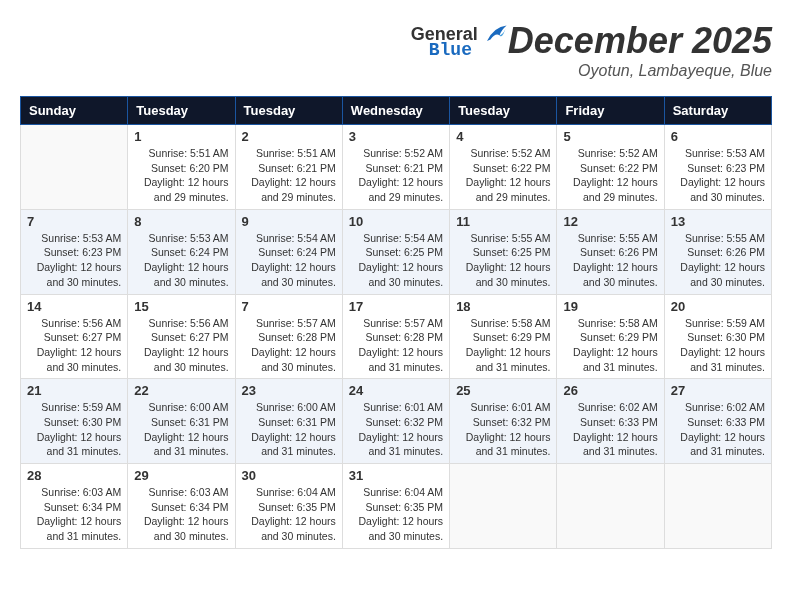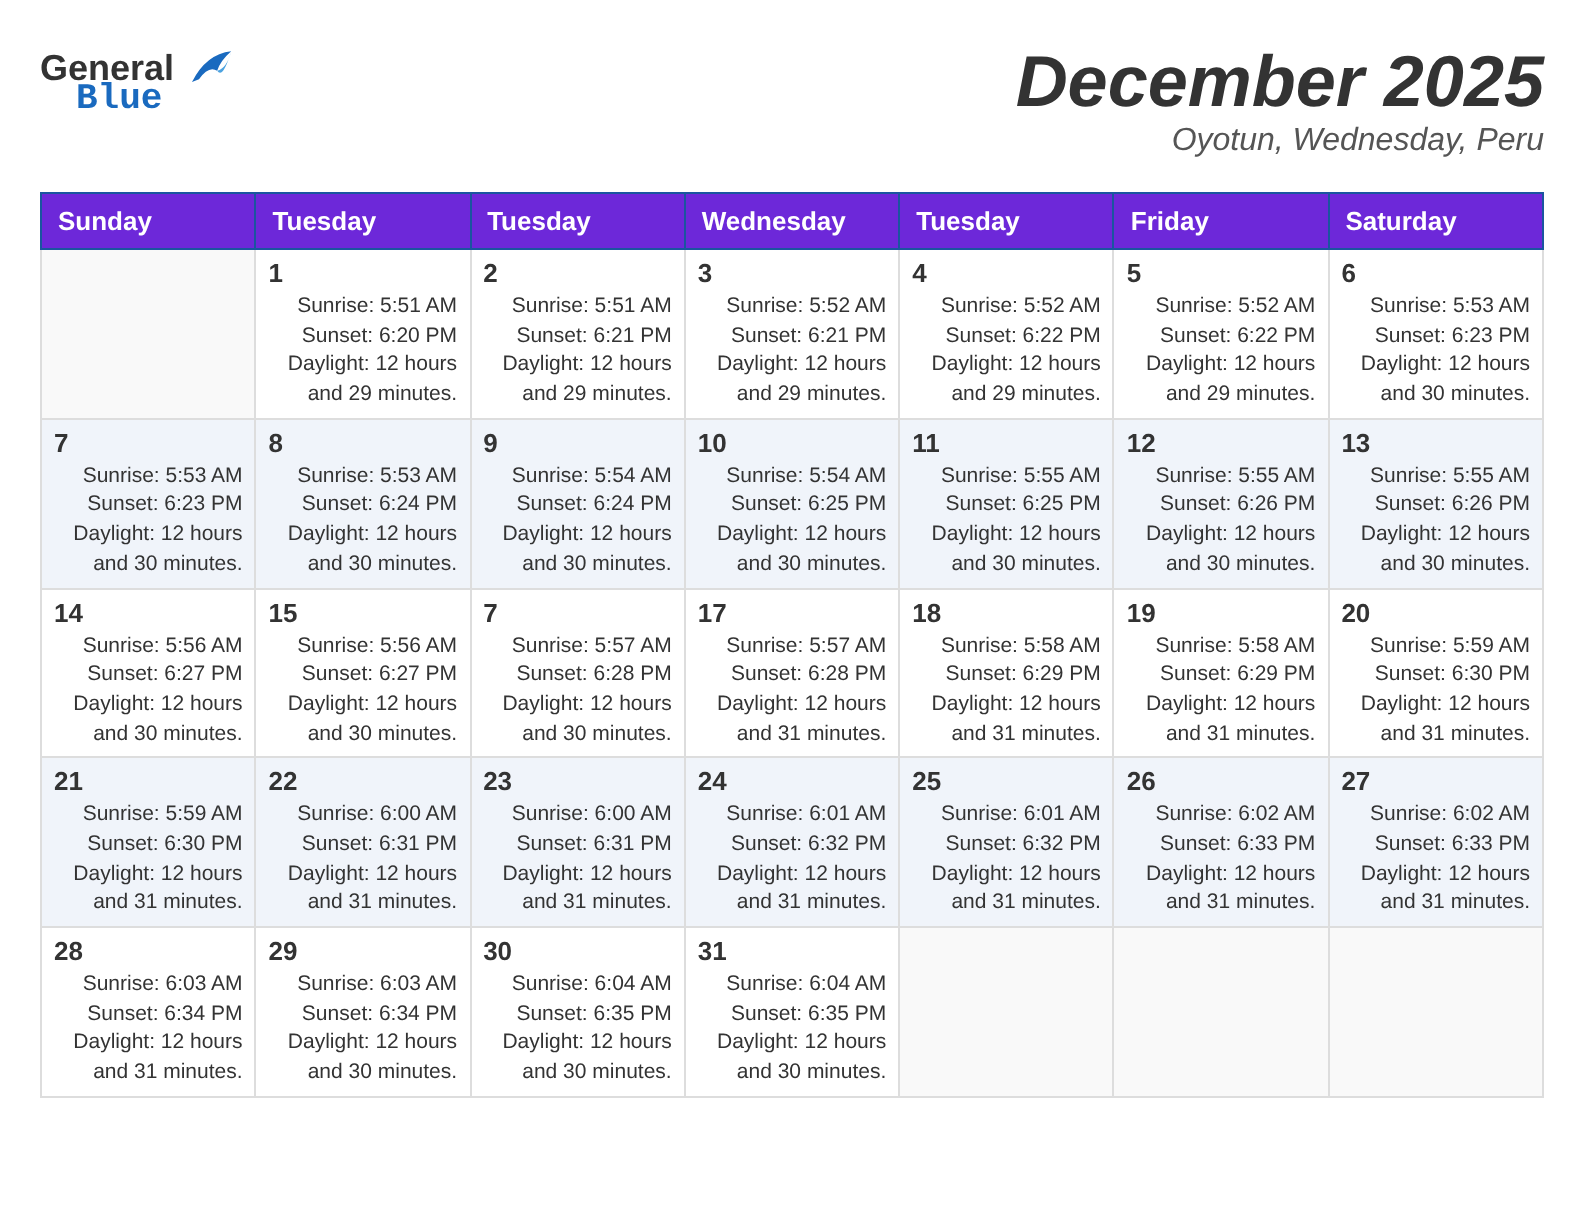--- a/index.html
+++ b/index.html
@@ -5,21 +5,21 @@
     * { box-sizing: border-box; margin: 0; padding: 0; }
     body {
       font-family: Arial, sans-serif;
       background: #fff;
       width: 792px;
       min-height: 612px;
       padding: 20px;
     }
     .header-section {
       display: flex;
-      justify-content: space-between;
+      justify-content: flex-end;
       align-items: flex-start;
       margin-bottom: 16px;
     }
     .logo {
       display: flex;
       align-items: center;
     }
     .logo-text-general {
       font-size: 18px;
       font-weight: bold;
@@ -47,21 +47,21 @@
     .location-title {
       font-size: 16px;
       color: #555;
     }
     .calendar-table {
       width: 100%;
       border-collapse: collapse;
       border: 1px solid #ccc;
     }
     .calendar-table th {
-      background-color: #6d28d9;
+      background-color: #0f172a;
       color: #fff;
       text-align: left;
       padding: 6px 8px;
       font-size: 13px;
       border: 1px solid #1a55a0;
     }
     .calendar-table td {
       vertical-align: top;
       padding: 4px 6px;
       border: 1px solid #ddd;
@@ -101,21 +101,21 @@
         <svg class="logo-icon" viewBox="0 0 40 40" xmlns="http://www.w3.org/2000/svg">
           <path d="M10 30 Q20 10 38 8 Q30 15 28 22 Q22 18 15 28 Z" fill="#1a6abf"></path>
           <path d="M28 22 Q32 28 38 8 Q35 20 28 22 Z" fill="#4da3e0"></path>
         </svg>
       </div>
       <span class="logo-text-blue" style="margin-top:-8px;margin-left:18px;font-family:Liberation Mono, monospace;">Blue</span>
     </div>
   </div>
   <div class="title-section">
     <div class="month-title">December 2025</div>
-    <div class="location-title">Oyotun, Wednesday, Peru</div>
+    <div class="location-title">Oyotun, Lambayeque, Blue</div>
   </div>
 </div>
 
 <table class="calendar-table">
   <thead>
     <tr>
     <th>Sunday</th>
         <th>Tuesday</th>
         <th>Tuesday</th>
         <th>Wednesday</th>

